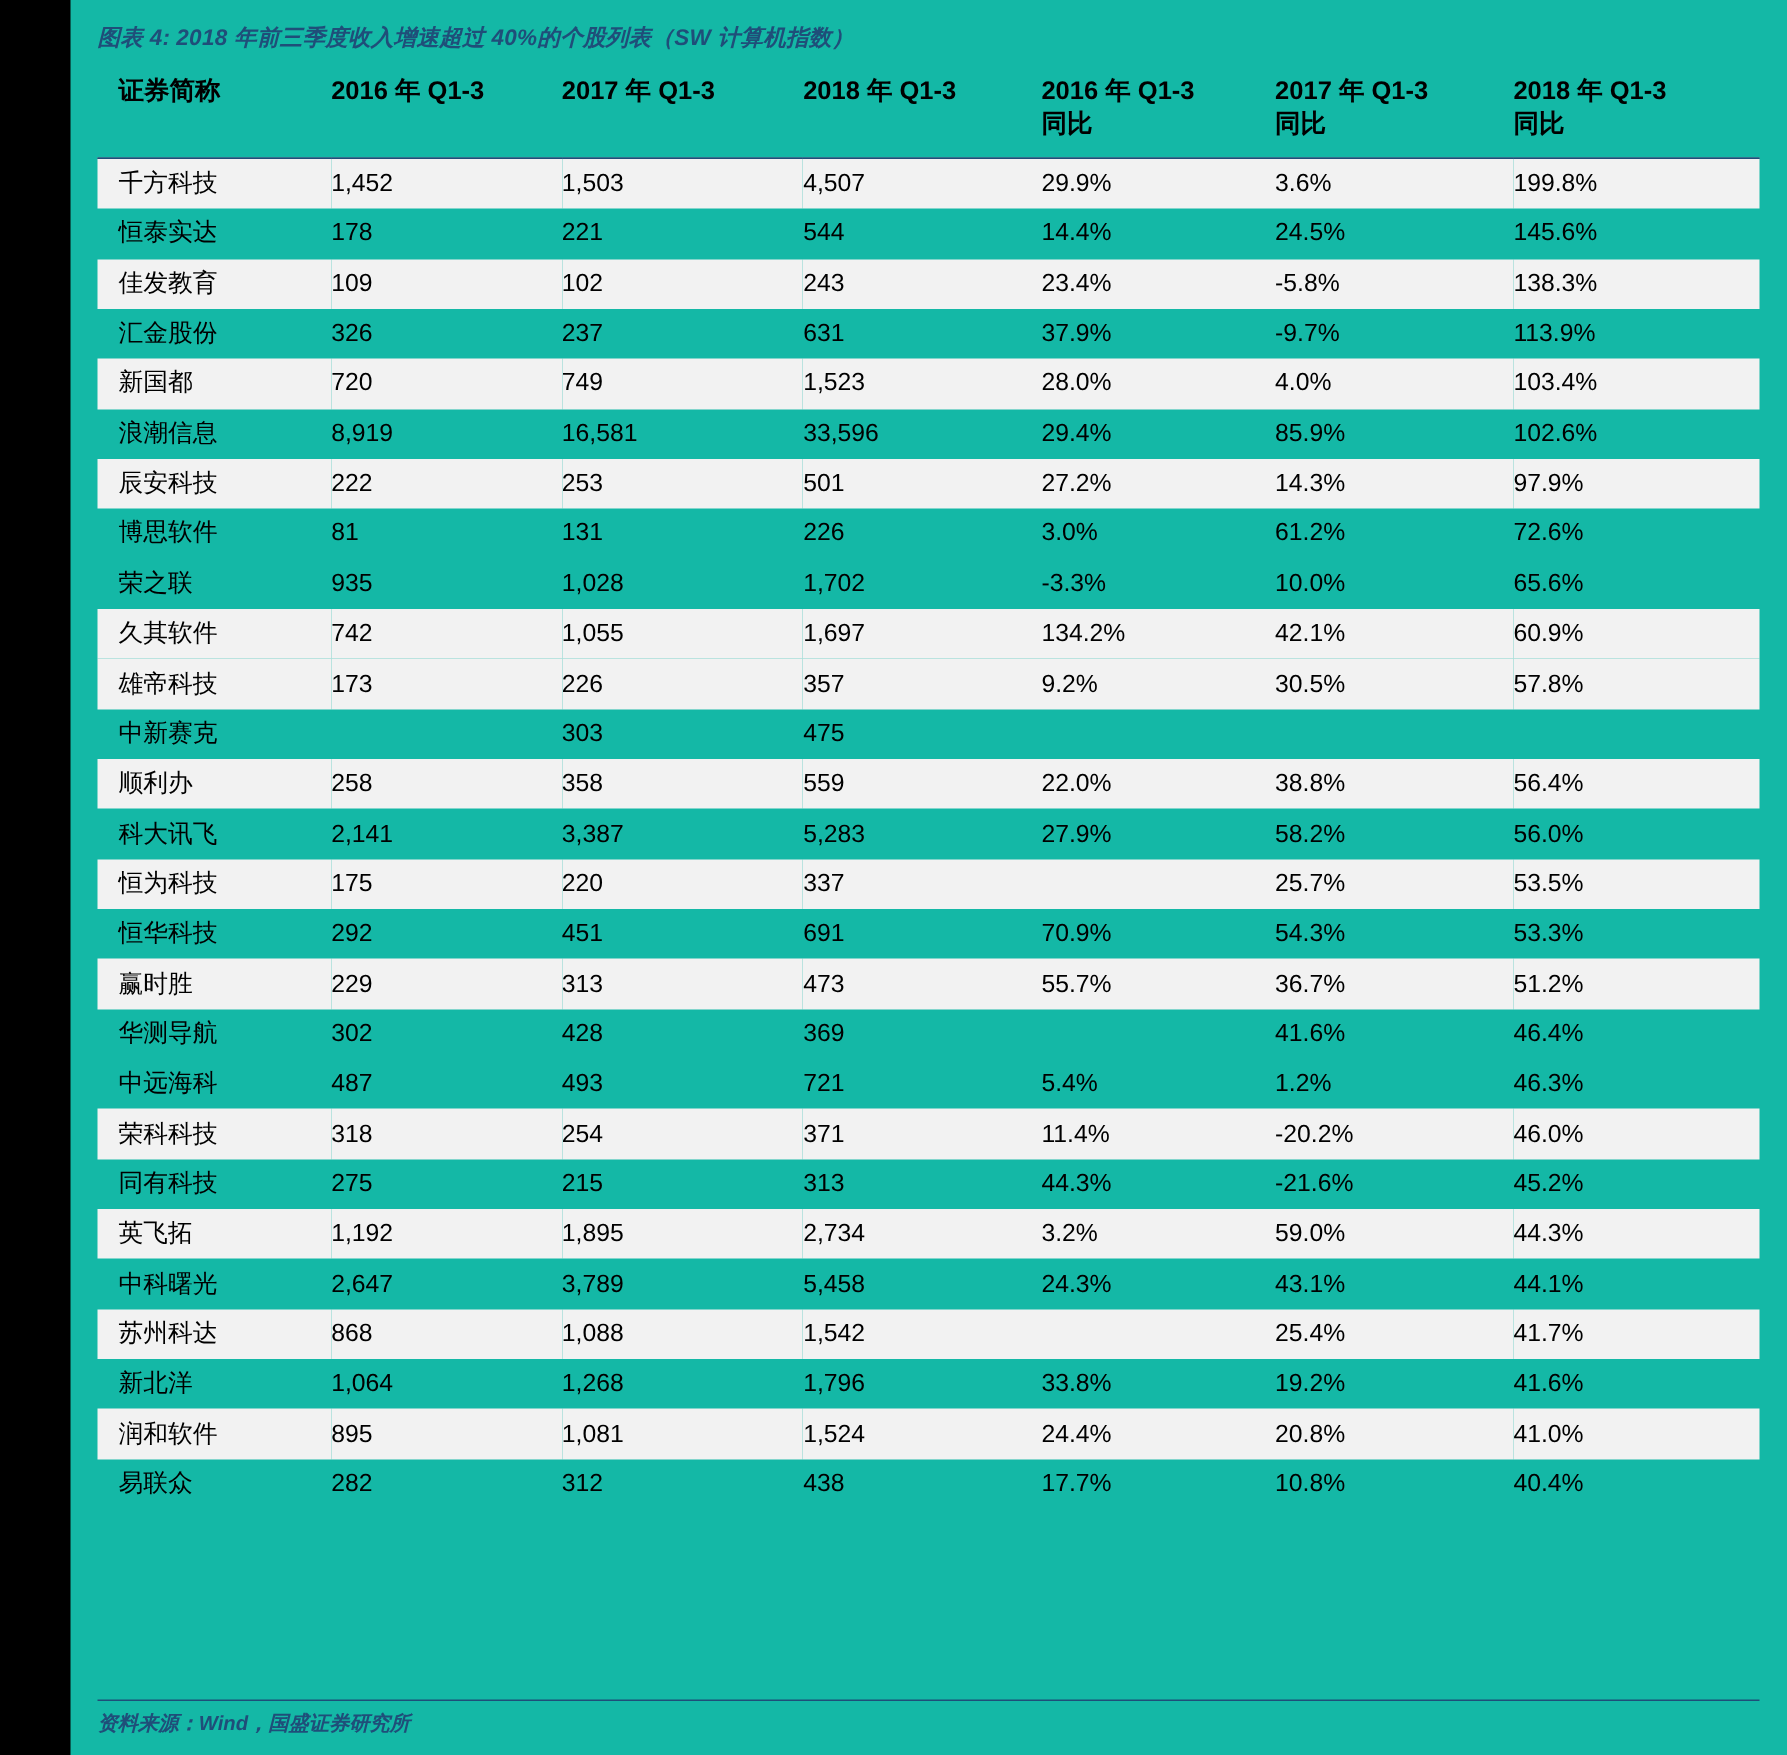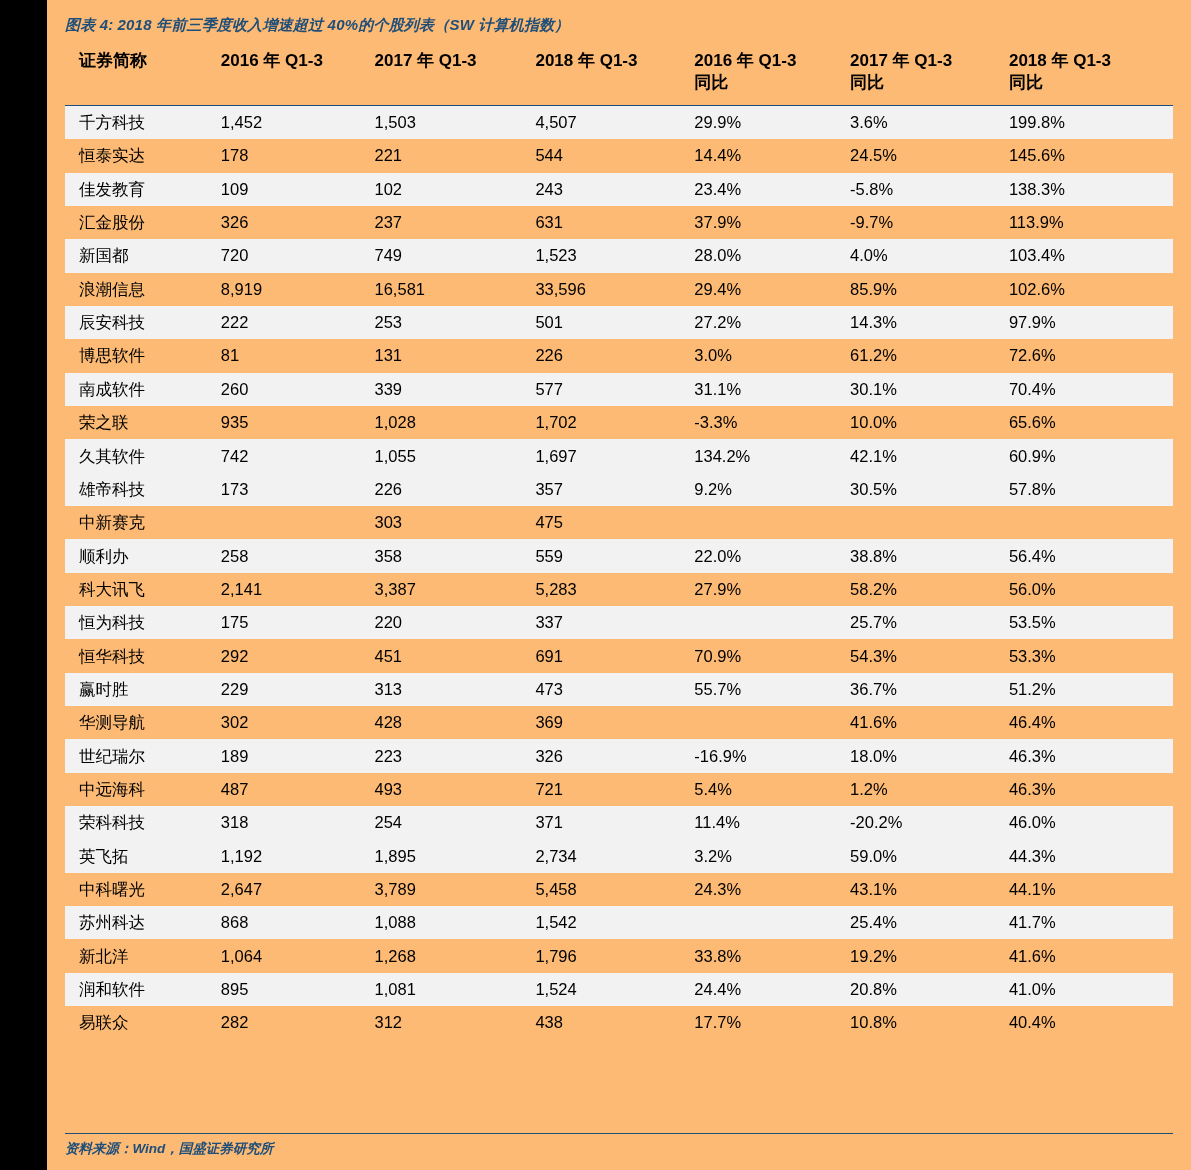--- a/index.html
+++ b/index.html
@@ -11,21 +11,21 @@
     width: 1191px;
     height: 1170px;
     font-family: "Liberation Sans", sans-serif;
   }
   .page {
     position: absolute;
     left: 47px;
     top: 0px;
     width: 1144px;
     height: 1170px;
-    background: #fdba74;
+    background: #14b8a6;
     box-sizing: border-box;
   }
   .caption {
     position: absolute;
     left: 18px;
     top: 16px;
     font-size: 15px;
     font-style: italic;
     font-weight: bold;
     color: #1f4e79;
@@ -211,29 +211,20 @@
         </tr>
         <tr>
           <td class="first">博思软件</td>
           <td>81</td>
           <td>131</td>
           <td>226</td>
           <td>3.0%</td>
           <td>61.2%</td>
           <td>72.6%</td>
         </tr>
-        <tr class="alt">
-          <td class="first">南成软件</td>
-          <td>260</td>
-          <td>339</td>
-          <td>577</td>
-          <td>31.1%</td>
-          <td>30.1%</td>
-          <td>70.4%</td>
-        </tr>
         <tr>
           <td class="first">荣之联</td>
           <td>935</td>
           <td>1,028</td>
           <td>1,702</td>
           <td>-3.3%</td>
           <td>10.0%</td>
           <td>65.6%</td>
         </tr>
         <tr class="alt">
@@ -310,47 +301,47 @@
         </tr>
         <tr>
           <td class="first">华测导航</td>
           <td>302</td>
           <td>428</td>
           <td>369</td>
           <td></td>
           <td>41.6%</td>
           <td>46.4%</td>
         </tr>
-        <tr class="alt">
-          <td class="first">世纪瑞尔</td>
-          <td>189</td>
-          <td>223</td>
-          <td>326</td>
-          <td>-16.9%</td>
-          <td>18.0%</td>
-          <td>46.3%</td>
-        </tr>
         <tr>
           <td class="first">中远海科</td>
           <td>487</td>
           <td>493</td>
           <td>721</td>
           <td>5.4%</td>
           <td>1.2%</td>
           <td>46.3%</td>
         </tr>
         <tr class="alt">
           <td class="first">荣科科技</td>
           <td>318</td>
           <td>254</td>
           <td>371</td>
           <td>11.4%</td>
           <td>-20.2%</td>
           <td>46.0%</td>
         </tr>
+        <tr>
+          <td class="first">同有科技</td>
+          <td>275</td>
+          <td>215</td>
+          <td>313</td>
+          <td>44.3%</td>
+          <td>-21.6%</td>
+          <td>45.2%</td>
+        </tr>
         <tr class="alt">
           <td class="first">英飞拓</td>
           <td>1,192</td>
           <td>1,895</td>
           <td>2,734</td>
           <td>3.2%</td>
           <td>59.0%</td>
           <td>44.3%</td>
         </tr>
         <tr>

